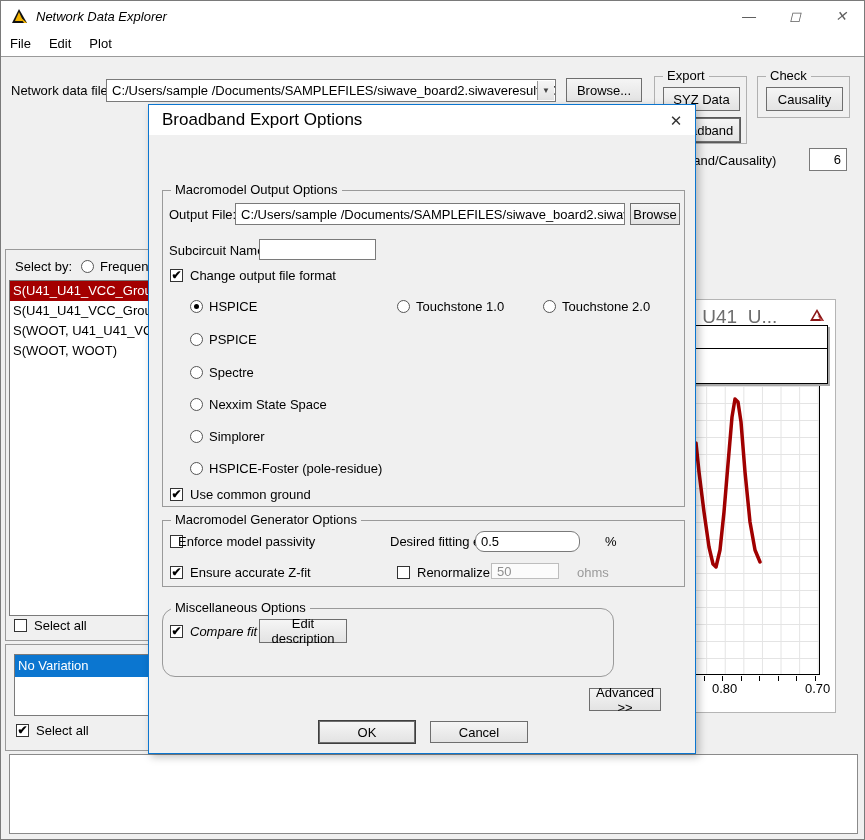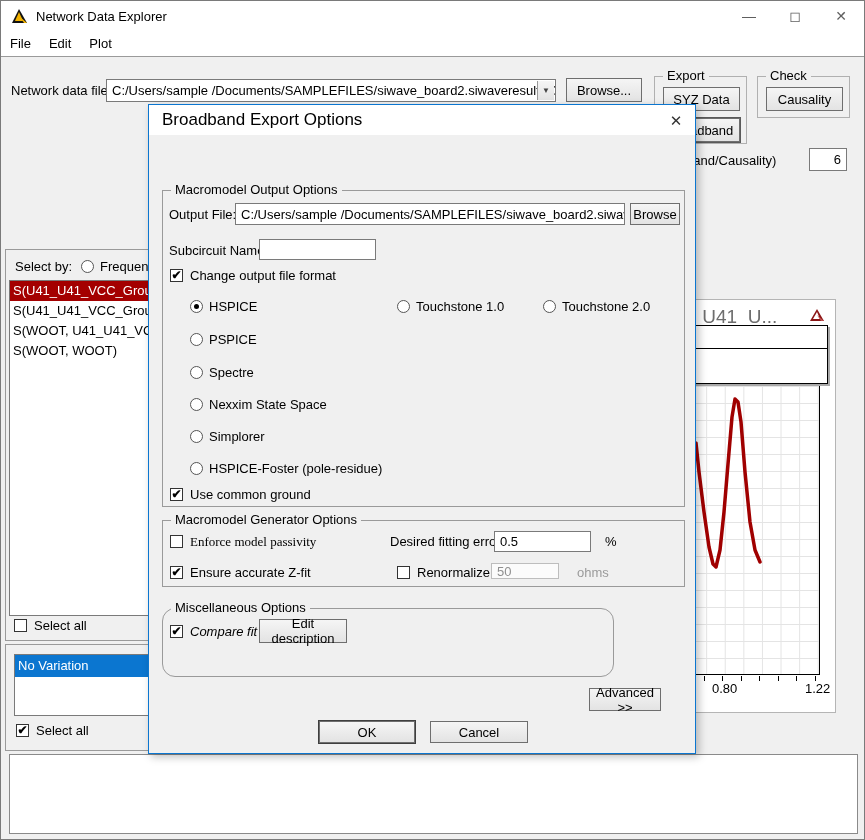--- a/index.html
+++ b/index.html
@@ -1,20 +1,20 @@
 <!DOCTYPE html>
 <html><head>
 <meta charset="utf-8">
 <style>
   * { margin:0; padding:0; box-sizing:border-box; }
   html,body { width:865px; height:840px; font-family:"Liberation Sans",sans-serif; font-size:13px; color:#000; background:#fff; }
   #window { position:relative; width:865px; height:840px; background:#f0f0f0; border:1px solid #7a7a7a; overflow:hidden; }
 
   
-  .titlebar { position:absolute; left:0; top:0; width:100%; height:30px; background:#fff; display:flex; align-items:center; }
+  .titlebar { position:absolute; left:0; top:0; width:100%; height:30px; background:#fff; display:flex; align-items:center;font-style:italic; }
   .app-icon { width:17px; height:16px; margin-left:10px; }
   .app-title { margin-left:8px; font-size:13px; }
   .win-controls { position:absolute; right:0; top:0; height:30px; display:flex; }
   .win-btn { width:46px; height:30px; display:flex; align-items:center; justify-content:center; color:#5f5f5f; font-size:14px; }
   
   .menubar { position:absolute; left:0; top:30px; width:100%; height:25px; background:#fff; display:flex; align-items:center; }
   .menu-item { padding:3px 9px; font-size:13px; }
   .content-border { position:absolute; left:0; top:55px; width:865px; height:785px; background:#f0f0f0; border-top:1px solid #9a9a9a; }
 
   
@@ -142,21 +142,21 @@
     <div class="xtick" style="left:175px;"></div>
     <div class="xtick" style="left:193px;"></div>
     <div class="xtick" style="left:212px;"></div>
     <div class="xtick" style="left:230px;"></div>
     <div class="xtick" style="left:249px;"></div>
     <div class="xtick" style="left:267px;"></div>
     <div class="xtick" style="left:286px;"></div>
     <div class="xtick" style="left:304px;"></div>
     <div class="xtick" style="left:323px;"></div>
     <div class="xlabel" style="left:220px;">0.80</div>
-    <div class="xlabel" style="left:313px;">1.22</div>
+    <div class="xlabel" style="left:313px;">0.70</div>
     <div id="info-box">
       <div class="hdr">Info</div>
       <div class="bdy">C_Group_U41_GND_Gr...</div>
     </div>
   </div>
 
   <div style="position:absolute; left:8px; top:753px; width:849px; height:80px; background:#fff; border:1px solid #8a8a8a;"></div>
 
   <div id="dialog">
     <div id="dialog-titlebar">
@@ -202,24 +202,24 @@
       <span class="txt" style="left:46px; top:270px;">HSPICE-Foster (pole-residue)</span>
 
       <span class="cb" style="left:7px; top:297px;">✔</span>
       <span class="txt" style="left:27px; top:296px;">Use common ground</span>
     </div>
 
     <div class="groupbox" style="left:13px; top:415px; width:523px; height:67px; border-color:#9a9a9a;">
       <span class="legend">Macromodel Generator Options</span>
 
       <span class="cb" style="left:7px; top:14px;"></span>
-      <span class="txt" style="left:27px; top:13px;font-family:Liberation Serif, serif;">Enforce model passivity</span>
+      <span class="txt" style="left:15px; top:13px;">Enforce model passivity</span>
 
       <span class="txt" style="left:227px; top:13px;">Desired fitting error:</span>
-      <div class="input" style="left:331px; top:10px; width:97px; height:21px;">0.5</div>
+      <div class="input" style="left:312px; top:10px; width:105px; height:21px;border-radius:9px;">0.5</div>
       <span class="txt" style="left:442px; top:13px;">%</span>
 
       <span class="cb" style="left:7px; top:45px;">✔</span>
       <span class="txt" style="left:27px; top:44px;">Ensure accurate Z-fit</span>
 
       <span class="cb" style="left:234px; top:45px;"></span>
       <span class="txt" style="left:254px; top:44px;">Renormalize</span>
       <div class="input disabled" style="left:328px; top:42px; width:68px; height:16px;">50</div>
       <span class="txt" style="left:414px; top:44px; color:#9a9a9a;">ohms</span>
     </div>

